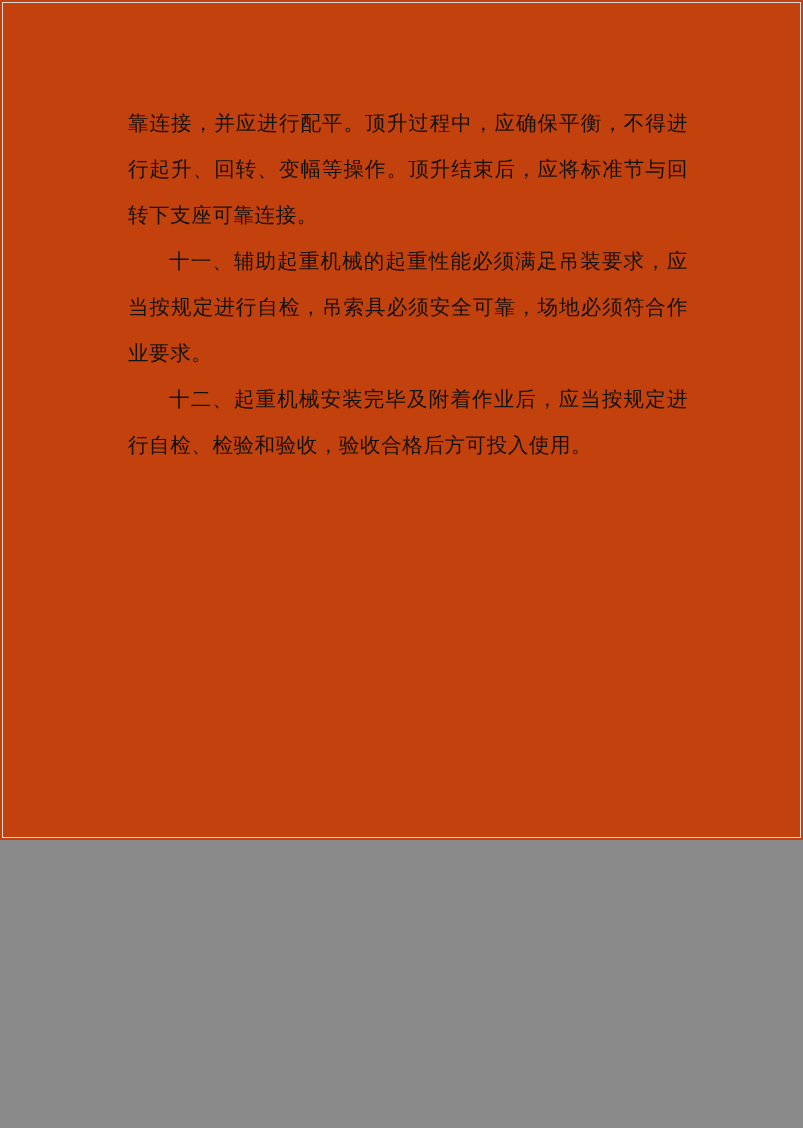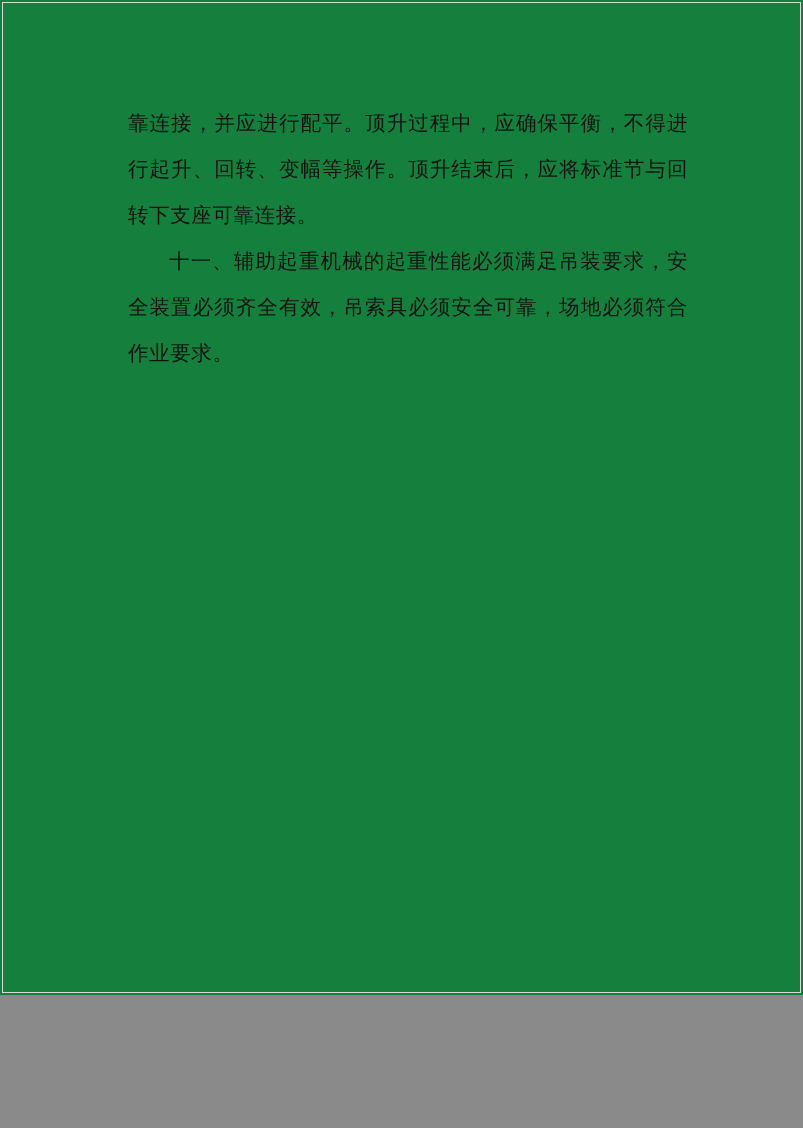--- a/index.html
+++ b/index.html
@@ -6,22 +6,22 @@
     margin: 0;
     padding: 0;
     background: #8a8a8a;
   }
   body {
     font-family: "DejaVu Serif", "Liberation Serif", serif;
   }
   .page {
     position: relative;
     width: 803px;
-    height: 995px;
-    background: #15803d;
+    height: 840px;
+    background: #c2410c;
     margin: 0 auto;
     overflow: hidden;
     box-sizing: border-box;
   }
   
   .scan-edge {
     position: absolute;
     left: 2px;
     top: 2px;
     right: 2px;
@@ -70,18 +70,19 @@
   }
 </style>
 </head>
 <body>
 
 <div class="page">
   <div class="scan-edge"></div>
 
   <div class="content">
     <p class="para">靠连接，并应进行配平。顶升过程中，应确保平衡，不得进行起升、回转、变幅等操作。顶升结束后，应将标准节与回转下支座可靠连接。</p>
-    <p class="para indent">十一、辅助起重机械的起重性能必须满足吊装要求，安全装置必须齐全有效，吊索具必须安全可靠，场地必须符合作业要求。</p>
+    <p class="para indent">十一、辅助起重机械的起重性能必须满足吊装要求，应当按规定进行自检，吊索具必须安全可靠，场地必须符合作业要求。</p>
+    <p class="para indent">十二、起重机械安装完毕及附着作业后，应当按规定进行自检、检验和验收，验收合格后方可投入使用。</p>
   </div>
 
   <div class="page-number">4</div>
   <div class="footer-mark">·</div>
 </div>
 
 </body></html>

